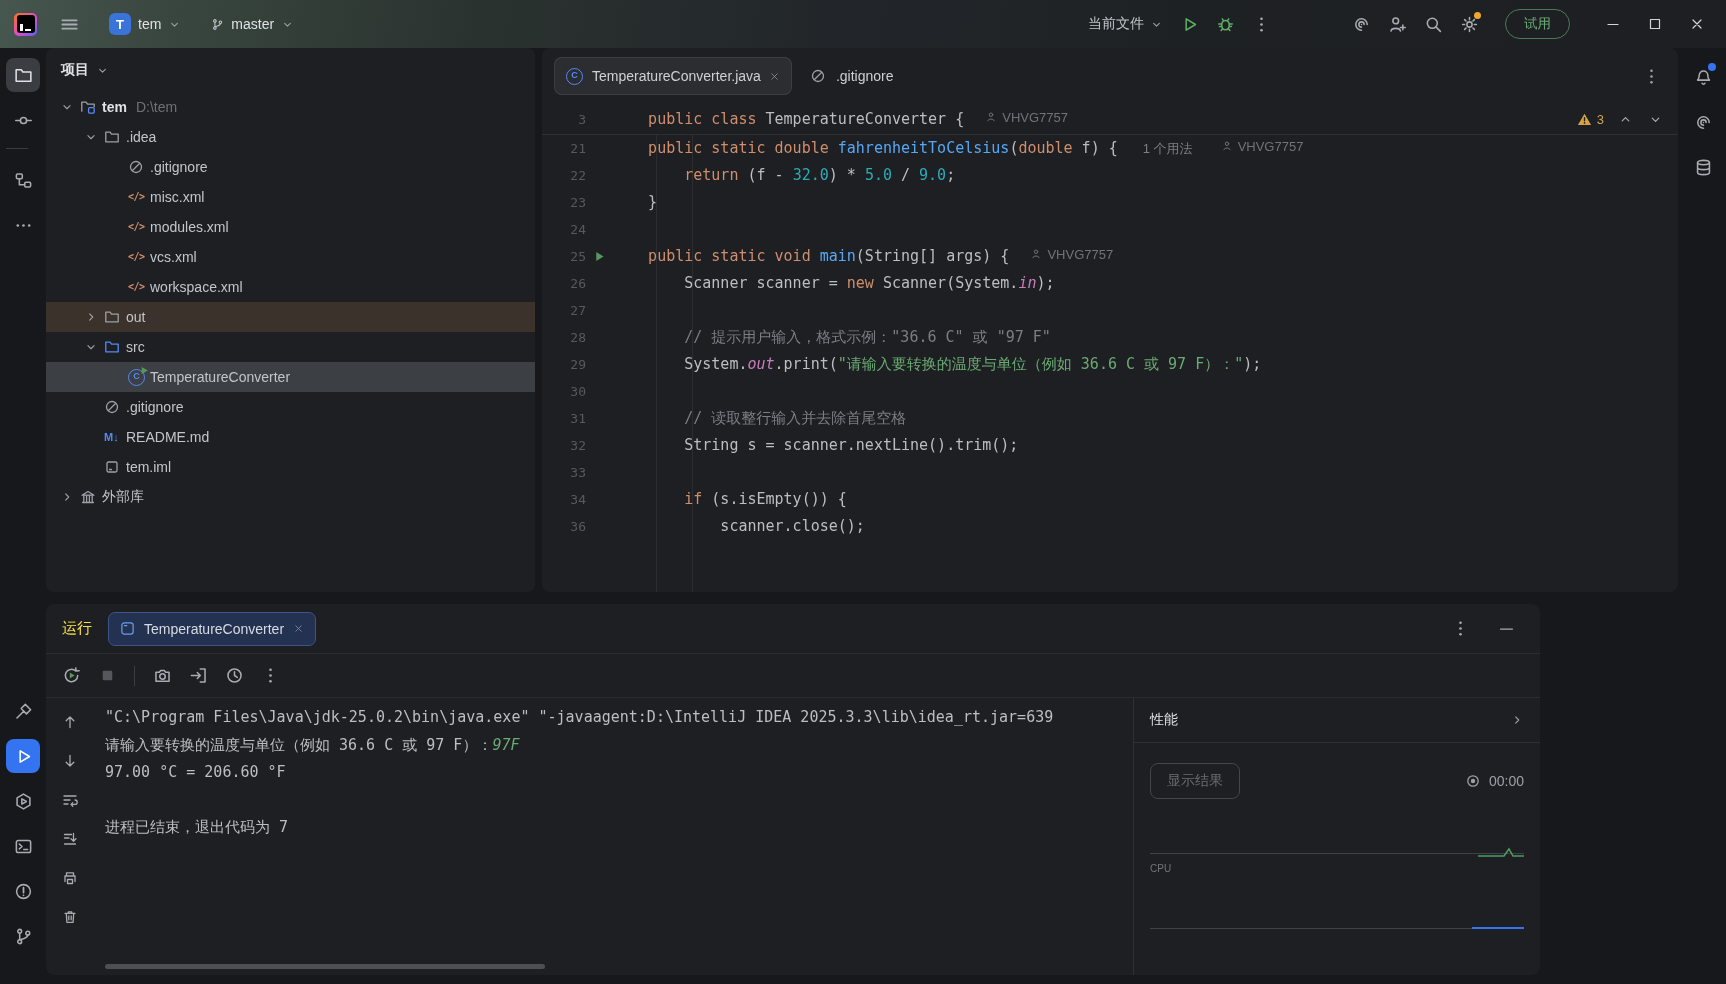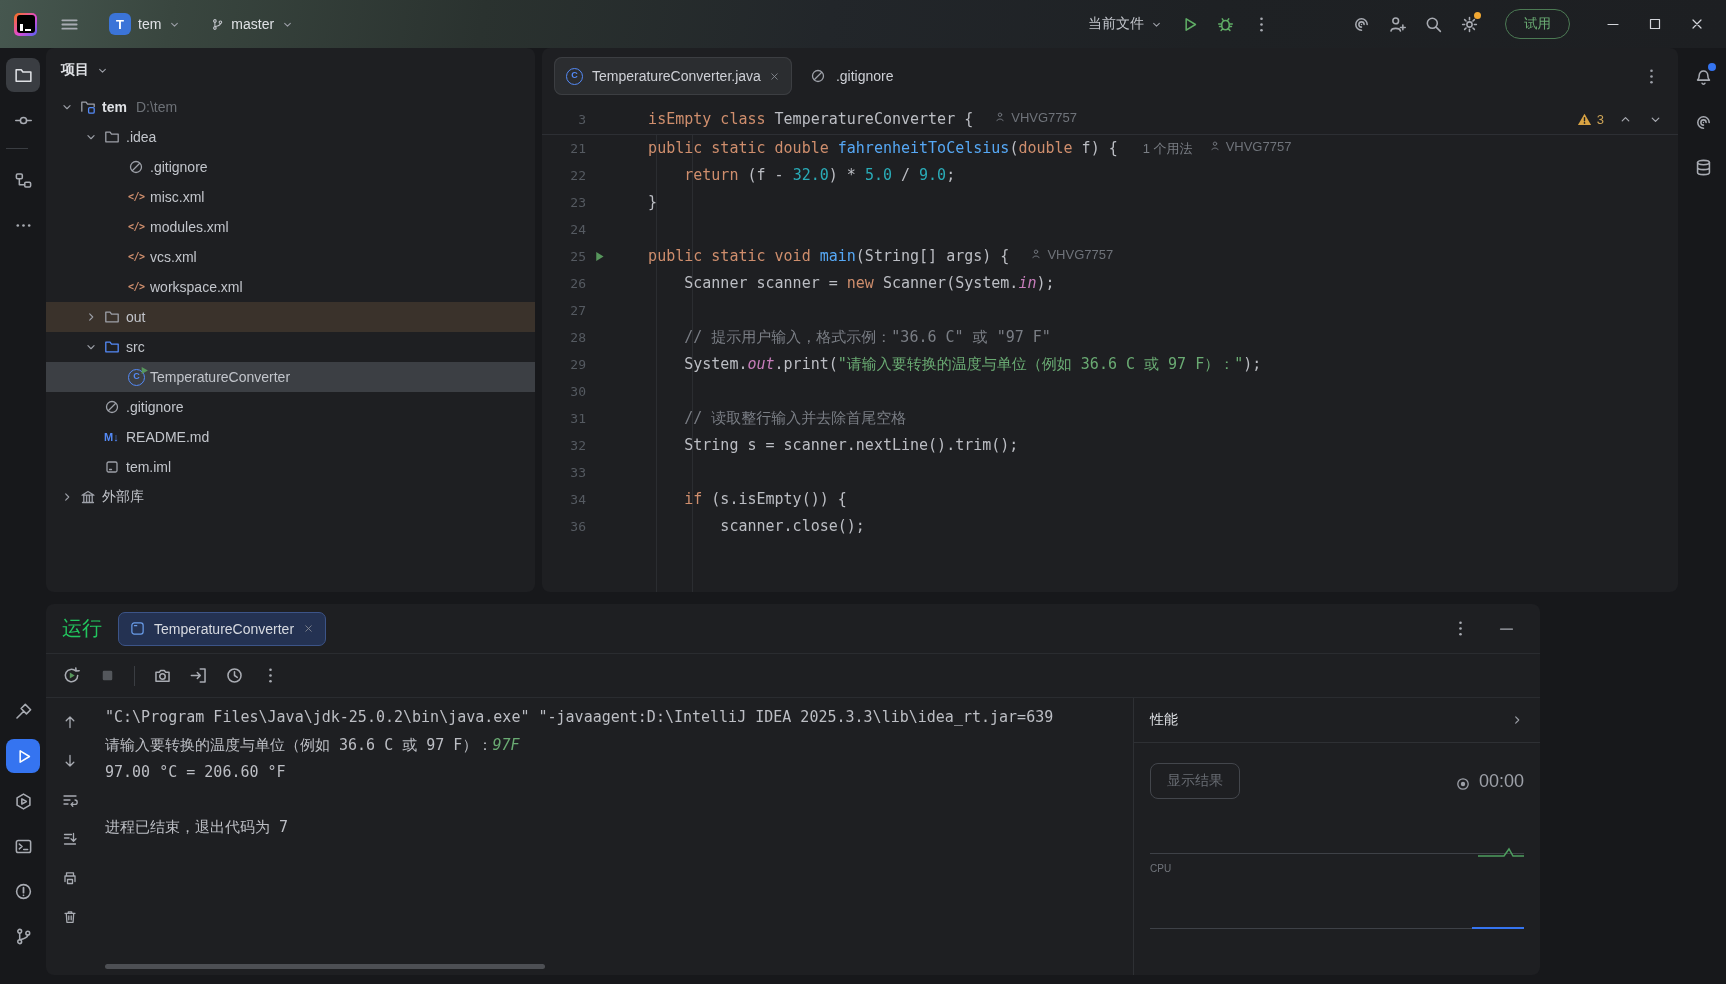--- a/index.html
+++ b/index.html
@@ -84,30 +84,30 @@
   .gslot{width:26px;flex:none;display:flex;align-items:center;justify-content:center}
   .gslot svg{width:13px;height:13px}
   .ct{font:15px/27px "DejaVu Sans Mono",monospace;white-space:pre}
   .sticky .ct{line-height:30px}
   .codewrap{position:relative;height:458px;overflow:hidden}
   .guide{position:absolute;top:0;bottom:0;width:1px;background:#2b2d31}
   .code-line{display:flex;align-items:center;height:27px;position:relative}
   .tk-kw{color:#cf8e6d}.tk-plain{color:#bcbec4}.tk-num{color:#2aacb8}.tk-str{color:#6aab73}
   .tk-cmt{color:#7a7e85}.tk-fn{color:#56a8f5}.tk-field{color:#c77dbb;font-style:italic}
   .tk-input{color:#6aab73;font-style:italic}
-  .tk-inlay{color:#7a7e85;font:13px "Liberation Sans",sans-serif;margin:0 4px 0 16px}
+  .tk-inlay{color:#7a7e85;font:13px "Liberation Sans",sans-serif;margin:0 16px 0 16px}
   .tk-author{display:inline-flex;align-items:center;gap:5px;color:#6f737a;font:13px "Liberation Sans",sans-serif;margin-left:12px;vertical-align:1px}
   .tk-author svg{width:12px;height:12px}
   .inspections{position:absolute;right:14px;top:0;height:30px;display:flex;align-items:center;gap:12px;color:#9da0a8;font-size:13px}
   .inspections .wicon{display:flex;align-items:center;gap:5px;color:#cda457}
   .inspections svg{width:15px;height:15px}
 
   
   .run-header{height:49px;display:flex;align-items:center;gap:16px;padding:0 16px}
-  .run-title{color:#22c55e;font-size:20px}
+  .run-title{color:#fde047;font-size:15px}
   .run-tab{display:flex;align-items:center;gap:9px;height:32px;padding:0 11px;background:#243252;
     border:1px solid #3c5488;border-radius:7px;font-size:14px;color:#d7dae0}
   .run-tab .appic{width:15px;height:15px}
   .rh-right{margin-left:auto;display:flex;align-items:center;gap:18px;color:#9da0a8;padding-right:4px}
   .rh-right .ibtn{width:28px;height:28px}
   .run-toolbar{height:43px;border-top:1px solid #2a2c30;border-bottom:1px solid #2a2c30;
     display:flex;align-items:center;gap:6px;padding:0 10px;color:#9da0a8}
   .run-toolbar .ibtn{width:30px;height:30px}
   .run-toolbar .ibtn.disabled{color:#54575c}
   .vdiv{width:1px;height:20px;background:#3a3d42;margin:0 6px}
@@ -119,21 +119,21 @@
   .cline{height:27.5px;white-space:pre;font:15px/27.5px "DejaVu Sans Mono",monospace;color:#bcbec4}
   .hscroll{position:absolute;left:59px;bottom:7px;width:440px;height:5px;border-radius:3px;background:#4d4f54}
 
   .perf{width:406px;flex:none;border-left:1px solid #2e3034;display:flex;flex-direction:column}
   .perf-header{height:44px;border-bottom:1px solid #2e3034;display:flex;align-items:center;justify-content:space-between;
     padding:0 16px;color:#dfe1e5;font-size:14px}
   .perf-header svg{width:14px;height:14px;color:#9da0a8}
   .perf-content{padding:20px 16px 0;flex:1}
   .perf-row{display:flex;align-items:center;justify-content:space-between;height:36px}
   .show-btn{border:1px solid #43464c;color:#686c73;border-radius:8px;padding:8px 16px;font-size:14px;background:transparent}
-  .timer{display:flex;align-items:flex-end;gap:8px;color:#9da0a8;font-size:18px}
+  .timer{display:flex;align-items:flex-end;gap:8px;color:#9da0a8;font-size:14px}
   .timer svg{width:16px;height:16px}
   .chart1{margin-top:28px;height:26px;border-bottom:1px solid #3e4147;position:relative}
   .chart2{margin-top:8px;height:46px;border-bottom:1px solid #3e4147;position:relative}
   .chart-label{padding:9px 0 0;color:#71757c;font-size:10px}
   .tickg{position:absolute;right:0;bottom:-4px;width:46px;height:10px}
   .tickb{position:absolute;right:0;bottom:-1px;width:52px;height:2px;background:#3574f0}
 </style>
 </head>
 <body>
 
@@ -572,21 +572,21 @@
             <circle cx="8" cy="3.2" r="1.1" fill="currentColor" stroke="none"></circle>
             <circle cx="8" cy="8" r="1.1" fill="currentColor" stroke="none"></circle>
             <circle cx="8" cy="12.8" r="1.1" fill="currentColor" stroke="none"></circle>
           </svg>
         </span>
       </div>
   </div>
   <div class="sticky">
     <span class="ln" id="sticky-num">3</span>
     <span class="gslot"></span>
-    <span class="ct" id="sticky-code"><span class="tk-kw">    isEmpty class </span><span class="tk-plain">TemperatureConverter { </span><span class="tk-author"><svg viewBox="0 0 16 16" fill="none" stroke="currentColor" stroke-width="1.3" stroke-linecap="round" stroke-linejoin="round">
+    <span class="ct" id="sticky-code"><span class="tk-kw">    public class </span><span class="tk-plain">TemperatureConverter { </span><span class="tk-author"><svg viewBox="0 0 16 16" fill="none" stroke="currentColor" stroke-width="1.3" stroke-linecap="round" stroke-linejoin="round">
             <circle cx="8" cy="5" r="2.3"></circle>
             <path d="M3.8 13c.5-3.2 7.9-3.2 8.4 0"></path>
           </svg><span>VHVG7757</span></span></span>
     <div class="inspections">
       <span class="wicon">
         <span>
             <svg viewBox="0 0 16 16">
               <path d="M8 1.8 15 13.8H1z" fill="#d9a343"></path>
               <path d="M8 6v3.4" stroke="#1e1f22" stroke-width="1.5" stroke-linecap="round"></path>
               <circle cx="8" cy="11.6" r=".9" fill="#1e1f22"></circle>

